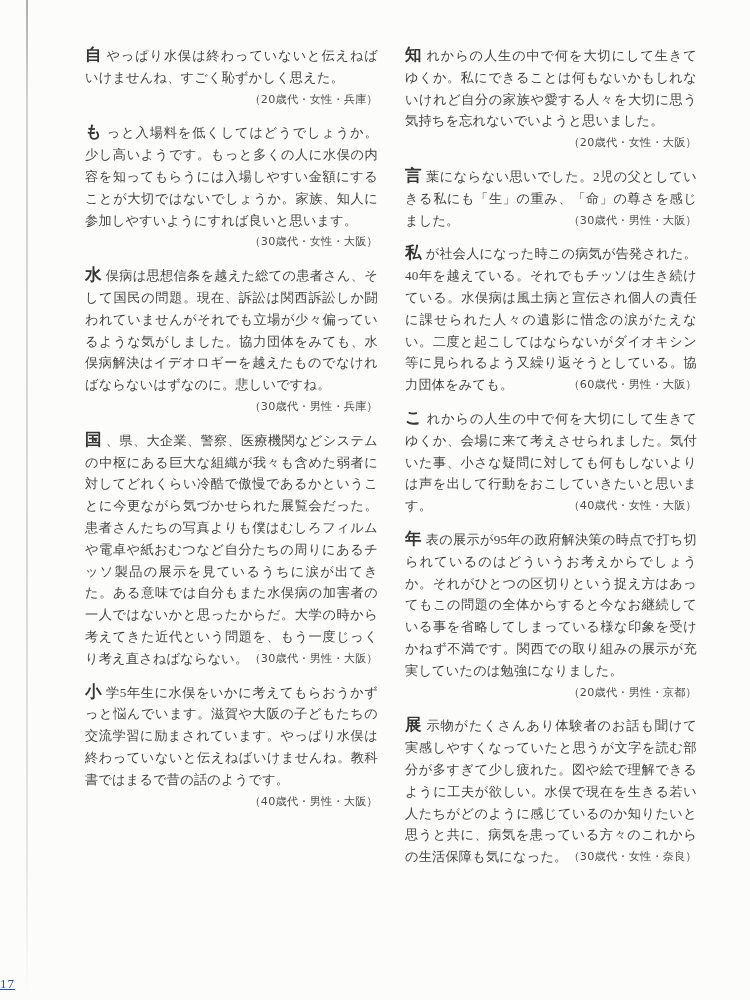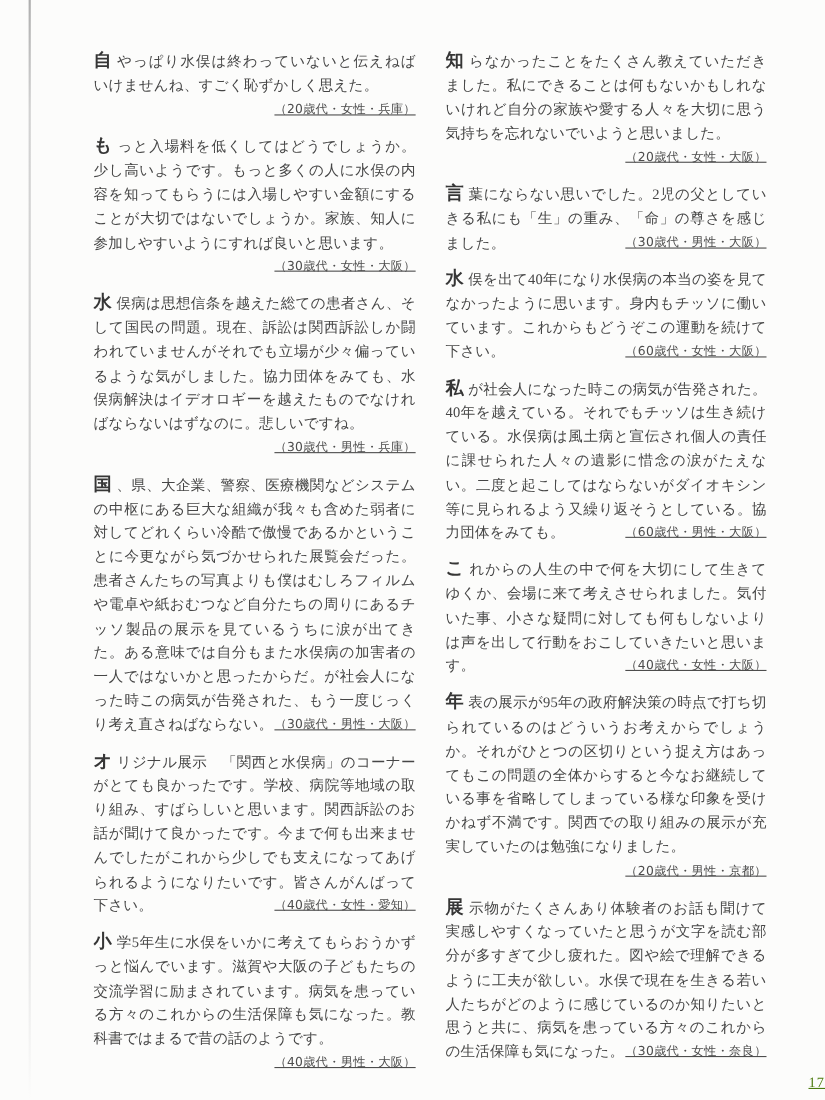--- a/index.html
+++ b/index.html
@@ -36,27 +36,26 @@
     font-size: 16.5px;
     color: #363636;
     margin-right: 4px;
   }
   .attr {
     float: right;
     font-family: "DejaVu Sans", "Liberation Sans", sans-serif;
     font-size: 11.2px;
     color: #4d4d4d;
     line-height: 21.8px;
-    text-decoration: underline;
   }
   .page-number {
     position: absolute; left: 0; top: 976px; width: 750px;
-    text-align: right;
+    text-align: left;
     font-size: 13px;
-    color: #4d7c0f;
+    color: #1d4ed8;
     letter-spacing: 1px;
     text-decoration: underline;
   }
 </style>
 </head>
 <body>
 
 <div class="scan-edge"></div>
 
 <div class="columns">
@@ -67,43 +66,37 @@
 
   <div class="comment">
     <p><span class="lead">も</span><span class="txt">っと入場料を低くしてはどうでしょうか。少し高いようです。もっと多くの人に水俣の内容を知ってもらうには入場しやすい金額にすることが大切ではないでしょうか。家族、知人に参加しやすいようにすれば良いと思います。</span><span class="attr">（30歳代・女性・大阪）</span></p>
   </div>
 
   <div class="comment">
     <p><span class="lead">水</span><span class="txt">俣病は思想信条を越えた総ての患者さん、そして国民の問題。現在、訴訟は関西訴訟しか闘われていませんがそれでも立場が少々偏っているような気がしました。協力団体をみても、水俣病解決はイデオロギーを越えたものでなければならないはずなのに。悲しいですね。</span><span class="attr">（30歳代・男性・兵庫）</span></p>
   </div>
 
   <div class="comment">
-    <p><span class="lead">国</span><span class="txt">、県、大企業、警察、医療機関などシステムの中枢にある巨大な組織が我々も含めた弱者に対してどれくらい冷酷で傲慢であるかということに今更ながら気づかせられた展覧会だった。患者さんたちの写真よりも僕はむしろフィルムや電卓や紙おむつなど自分たちの周りにあるチッソ製品の展示を見ているうちに涙が出てきた。ある意味では自分もまた水俣病の加害者の一人ではないかと思ったからだ。が社会人になった時この病気が告発された、もう一度じっくり考え直さねばならない。</span><span class="attr">（30歳代・男性・大阪）</span></p>
+    <p><span class="lead">国</span><span class="txt">、県、大企業、警察、医療機関などシステムの中枢にある巨大な組織が我々も含めた弱者に対してどれくらい冷酷で傲慢であるかということに今更ながら気づかせられた展覧会だった。患者さんたちの写真よりも僕はむしろフィルムや電卓や紙おむつなど自分たちの周りにあるチッソ製品の展示を見ているうちに涙が出てきた。ある意味では自分もまた水俣病の加害者の一人ではないかと思ったからだ。大学の時から考えてきた近代という問題を、もう一度じっくり考え直さねばならない。</span><span class="attr">（30歳代・男性・大阪）</span></p>
   </div>
 
-  <div class="comment">
-    <p><span class="lead">オ</span><span class="txt">リジナル展示　「関西と水俣病」のコーナーがとても良かったです。学校、病院等地域の取り組み、すばらしいと思います。関西訴訟のお話が聞けて良かったです。今まで何も出来ませんでしたがこれから少しでも支えになってあげられるようになりたいです。皆さんがんばって下さい。</span><span class="attr">（40歳代・女性・愛知）</span></p>
-  </div>
 
   <div class="comment">
-    <p><span class="lead">小</span><span class="txt">学5年生に水俣をいかに考えてもらおうかずっと悩んでいます。滋賀や大阪の子どもたちの交流学習に励まされています。病気を患っている方々のこれからの生活保障も気になった。教科書ではまるで昔の話のようです。</span><span class="attr">（40歳代・男性・大阪）</span></p>
+    <p><span class="lead">小</span><span class="txt">学5年生に水俣をいかに考えてもらおうかずっと悩んでいます。滋賀や大阪の子どもたちの交流学習に励まされています。やっぱり水俣は終わっていないと伝えねばいけませんね。教科書ではまるで昔の話のようです。</span><span class="attr">（40歳代・男性・大阪）</span></p>
   </div>
 </div>
   <div class="col col-right" id="col-right">
   <div class="comment">
-    <p><span class="lead">知</span><span class="txt">らなかったことをたくさん教えていただきました。私にできることは何もないかもしれないけれど自分の家族や愛する人々を大切に思う気持ちを忘れないでいようと思いました。</span><span class="attr">（20歳代・女性・大阪）</span></p>
+    <p><span class="lead">知</span><span class="txt">れからの人生の中で何を大切にして生きてゆくか。私にできることは何もないかもしれないけれど自分の家族や愛する人々を大切に思う気持ちを忘れないでいようと思いました。</span><span class="attr">（20歳代・女性・大阪）</span></p>
   </div>
 
   <div class="comment">
     <p><span class="lead">言</span><span class="txt">葉にならない思いでした。2児の父としていきる私にも「生」の重み、「命」の尊さを感じました。</span><span class="attr">（30歳代・男性・大阪）</span></p>
   </div>
 
-  <div class="comment">
-    <p><span class="lead">水</span><span class="txt">俣を出て40年になり水俣病の本当の姿を見てなかったように思います。身内もチッソに働いています。これからもどうぞこの運動を続けて下さい。</span><span class="attr">（60歳代・女性・大阪）</span></p>
-  </div>
 
   <div class="comment">
     <p><span class="lead">私</span><span class="txt">が社会人になった時この病気が告発された。40年を越えている。それでもチッソは生き続けている。水俣病は風土病と宣伝され個人の責任に課せられた人々の遺影に惜念の涙がたえない。二度と起こしてはならないがダイオキシン等に見られるよう又繰り返そうとしている。協力団体をみても。</span><span class="attr">（60歳代・男性・大阪）</span></p>
   </div>
 
   <div class="comment">
     <p><span class="lead">こ</span><span class="txt">れからの人生の中で何を大切にして生きてゆくか、会場に来て考えさせられました。気付いた事、小さな疑問に対しても何もしないよりは声を出して行動をおこしていきたいと思います。</span><span class="attr">（40歳代・女性・大阪）</span></p>
   </div>
 
   <div class="comment">

